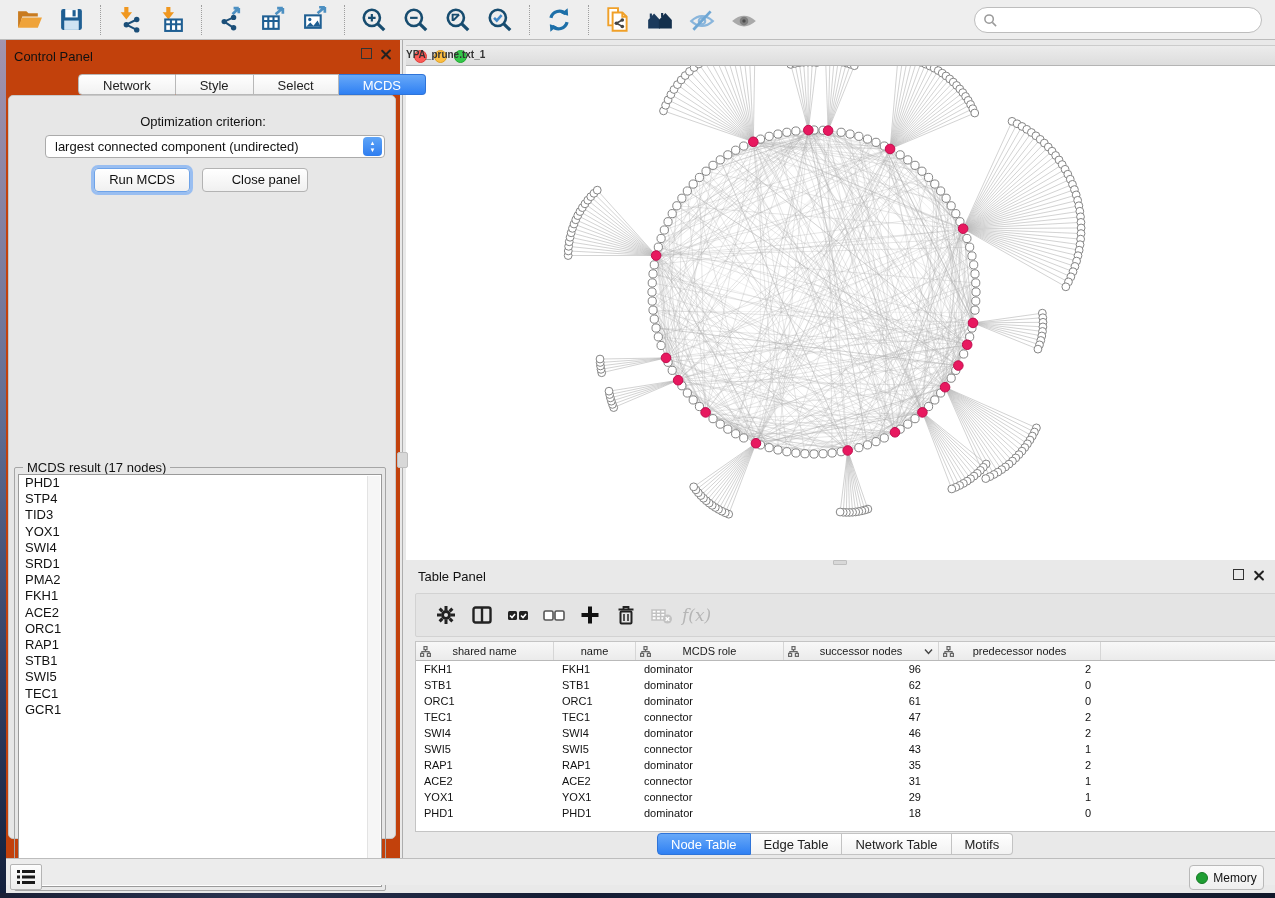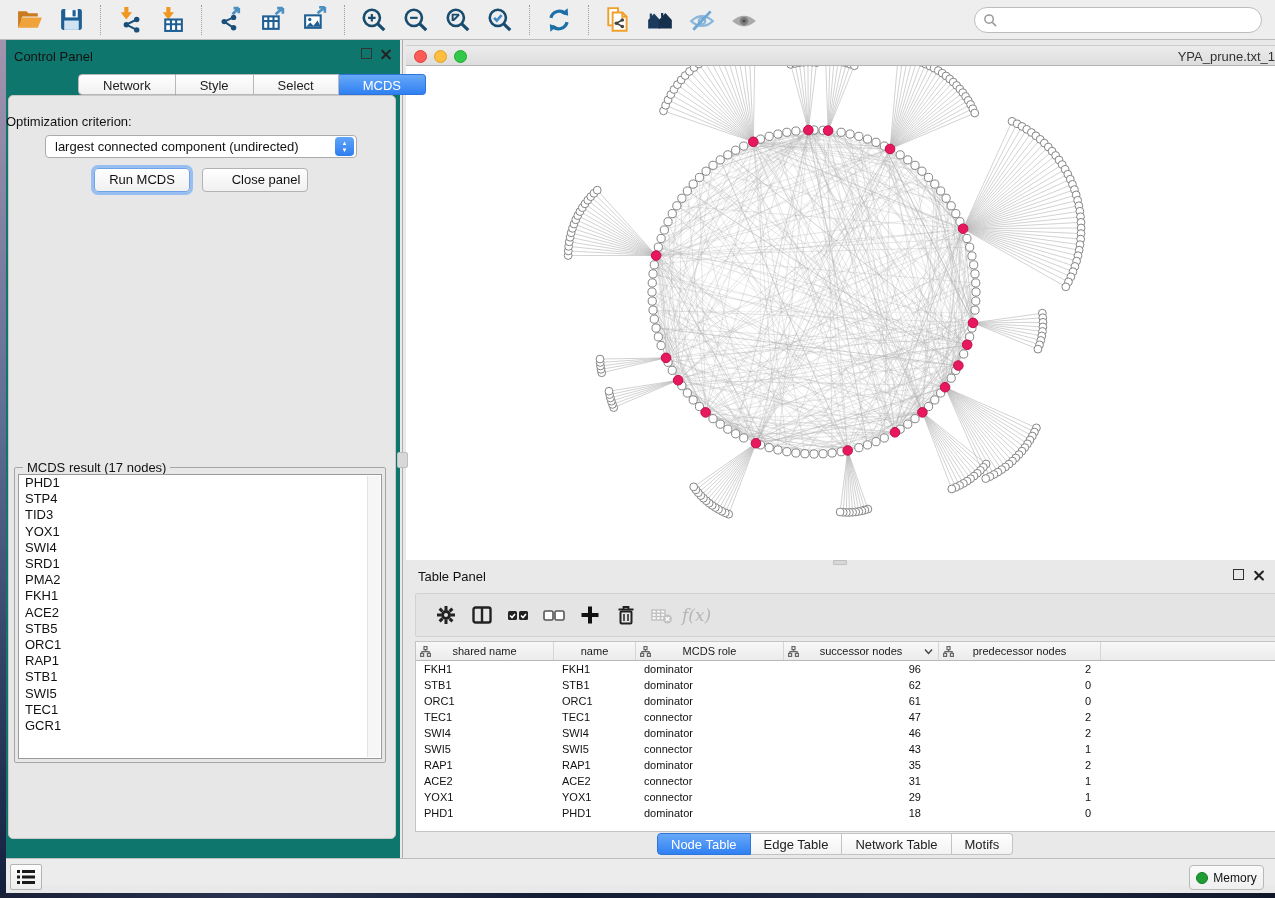--- a/index.html
+++ b/index.html
@@ -18,54 +18,54 @@
     display:flex; align-items:center; padding-left:8px; }
   .search-input { border:none; outline:none; flex:1; height:20px; font-size:13px; background:transparent; }
 
   
   .desk-left { position:absolute; left:0; top:40px; width:6px; height:853px;
     background:linear-gradient(180deg,#a394ae 0%,#8d87a6 15%,#5f6d92 45%,#313f63 75%,#13203c 100%); }
   .desk-bottom { position:absolute; left:0; top:893px; width:1275px; height:5px;
     background:linear-gradient(90deg,#1a2036,#2a3350 20%,#141c33 45%,#232c47 70%,#101729 100%); }
 
   
-  .control-panel { position:absolute; left:6px; top:40px; width:394px; height:818px; background:#0f766e; }
+  .control-panel { position:absolute; left:6px; top:40px; width:394px; height:818px; background:#c2410c; }
   .panel-title { position:absolute; left:8px; top:9px; font-size:13px; color:#111; }
   .panel-btns { position:absolute; right:8px; top:8px; display:flex; gap:8px; }
   .float-ic { width:11px; height:11px; border:1.5px solid #333; }
   .close-ic { width:12px; height:12px; position:relative; }
   .close-ic:before,.close-ic:after { content:""; position:absolute; left:5px; top:0; width:2.4px; height:13px; background:#222; border-radius:1px; }
   .close-ic:before { transform:rotate(45deg);} .close-ic:after { transform:rotate(-45deg);}
 
   .cp-body { position:absolute; left:2px; top:55px; width:388px; height:744px;
     background:#e7e7e7; border:1px solid #c8c8c8; border-radius:5px; }
   .tabs-row { position:absolute; left:72px; top:34px; height:21px; display:flex; z-index:2; }
   .tab { height:21px; line-height:21px; text-align:center; font-size:13px; color:#222;
     background:linear-gradient(#ffffff,#f1f1f1); border:1px solid #b8b8b8; border-left:none; padding:0 24px; }
   .tab:first-child { border-left:1px solid #b8b8b8; border-radius:4px 0 0 4px; }
   .tab:last-child { border-radius:0 4px 4px 0; }
   .tab.active { background:linear-gradient(#68a9f8,#2f80f3); color:#fff; border-color:#2f74d8; }
 
-  .opt-label { position:absolute; left:0; top:74px; width:394px; font-size:13px; color:#111; }
-  .dropdown { position:absolute; left:39px; top:95px; width:312px; height:23px;
+  .opt-label { position:absolute; left:0; top:74px; width:394px; text-align:center; font-size:13px; color:#111; }
+  .dropdown { position:absolute; left:39px; top:95px; width:340px; height:23px;
     background:#fff; border:1px solid #ababab; border-radius:4px;
     display:flex; align-items:center; }
   .dd-text { flex:1; font-size:13px; color:#111; padding-left:9px; white-space:nowrap; }
   .dd-step { width:19px; height:19px; margin-right:2px; border-radius:4px;
     background:linear-gradient(#5fa5f7,#2e7df0); display:flex; flex-direction:column;
     align-items:center; justify-content:center; gap:1px; }
   .dd-step span { color:#fff; font-size:6px; line-height:6px; }
 
   .btn { position:absolute; height:24px; background:linear-gradient(#ffffff,#f0f0f0);
     border:1px solid #b3b3b3; border-radius:4px; font-size:13px; color:#111;
     text-align:center; line-height:22px; }
   .btn-run { left:88px; top:128px; width:96px; border-color:#6ea3e8; box-shadow:0 0 0 3px rgba(90,156,250,.55); }
   .btn-closep { left:196px; top:128px; width:106px;padding-left:22px; }
 
-  .result-group { position:absolute; left:8px; top:427px; width:372px; height:296px;
+  .result-group { position:absolute; left:8px; top:427px; width:372px; height:424px;
     border:1px solid #a6a6a6; border-radius:2px; }
   .result-legend { position:absolute; left:8px; top:-8px; background:#e7e7e7; padding:0 4px;
     font-size:13px; color:#111; }
   .result-list { position:absolute; left:3px; top:6px; right:3px; bottom:3px;
     background:#fff; border:1px solid #9a9a9a; overflow:hidden; }
   .result-scroll { position:absolute; right:1px; top:1px; bottom:1px; width:13px;
     background:#f6f6f6; border-left:1px solid #e3e3e3; }
   .lrow { font-size:13px; line-height:16.2px; padding-left:6px; color:#111; }
 
   
@@ -73,22 +73,22 @@
   .vdivider .line { position:absolute; left:2px; top:0; width:1px; height:100%; background:#adadad; }
   .vgrip { position:absolute; left:-3px; top:412px; width:11px; height:16px;
     background:#d8d8d8; border:1px solid #bfbfbf; border-radius:2px; z-index:3; }
 
   
   .right-area { position:absolute; left:406px; top:40px; width:869px; height:818px; background:#e9e9e9; }
   .net-titlebar { position:absolute; left:0; top:5px; width:869px; height:21px;
     background:linear-gradient(#ececec,#dddddd); border-top:1px solid #cccccc; border-bottom:1px solid #b4b4b4; }
   .traffic { position:absolute; left:8px; top:4px; display:flex; gap:7px; }
   .tl { width:13px; height:13px; border-radius:50%; }
-  .net-title { position:absolute; left:0; top:3px; width:100%; text-align:right;
-    font-size:13px; font-weight:400; color:#333; }
+  .net-title { position:absolute; left:0; top:3px; width:100%; text-align:left;
+    font-size:10px; font-weight:700; color:#333; }
   .net-canvas { position:absolute; left:0; top:26px; width:869px; height:494px; background:#fff; }
   .hgrip { position:absolute; left:427px; top:520px; width:14px; height:5px;
     background:#d8d8d8; border:1px solid #bfbfbf; border-radius:1px; }
 
   
   .tp-title { position:absolute; left:12px; top:529px; font-size:13px; color:#111; }
   .tp-btns { position:absolute; right:10px; top:529px; display:flex; gap:9px; }
   .tp-toolbar { position:absolute; left:9px; top:553px; width:977px; height:44px;
     background:#e4e4e4; border:1px solid #d2d2d2; border-radius:2px;
     display:flex; align-items:center; padding-left:12px; }
@@ -307,21 +307,20 @@
         <div id="mcds-list">
             <div class="lrow">PHD1</div>
             <div class="lrow">STP4</div>
             <div class="lrow">TID3</div>
             <div class="lrow">YOX1</div>
             <div class="lrow">SWI4</div>
             <div class="lrow">SRD1</div>
             <div class="lrow">PMA2</div>
             <div class="lrow">FKH1</div>
             <div class="lrow">ACE2</div>
-            <div class="lrow">STB5</div>
             <div class="lrow">ORC1</div>
             <div class="lrow">RAP1</div>
             <div class="lrow">STB1</div>
             <div class="lrow">SWI5</div>
             <div class="lrow">TEC1</div>
             <div class="lrow">GCR1</div>
           </div>
         <div class="result-scroll"></div>
       </div>
     </div>

